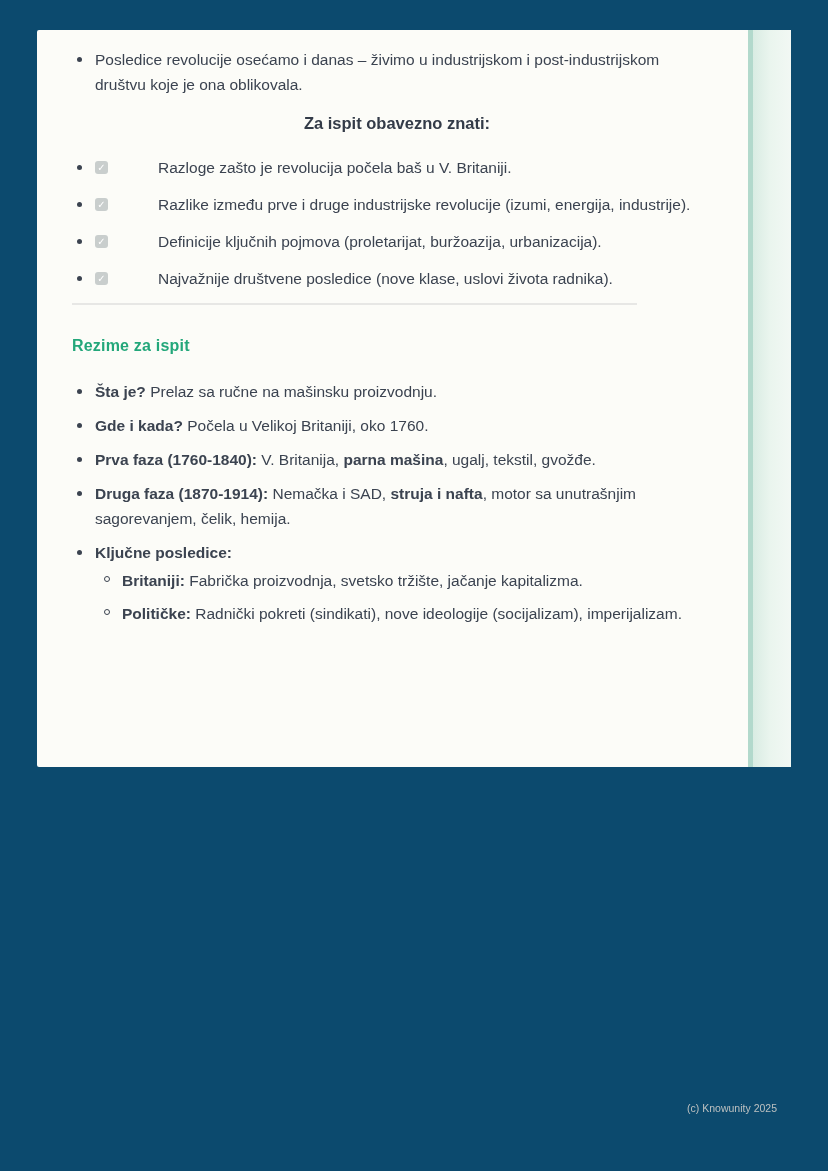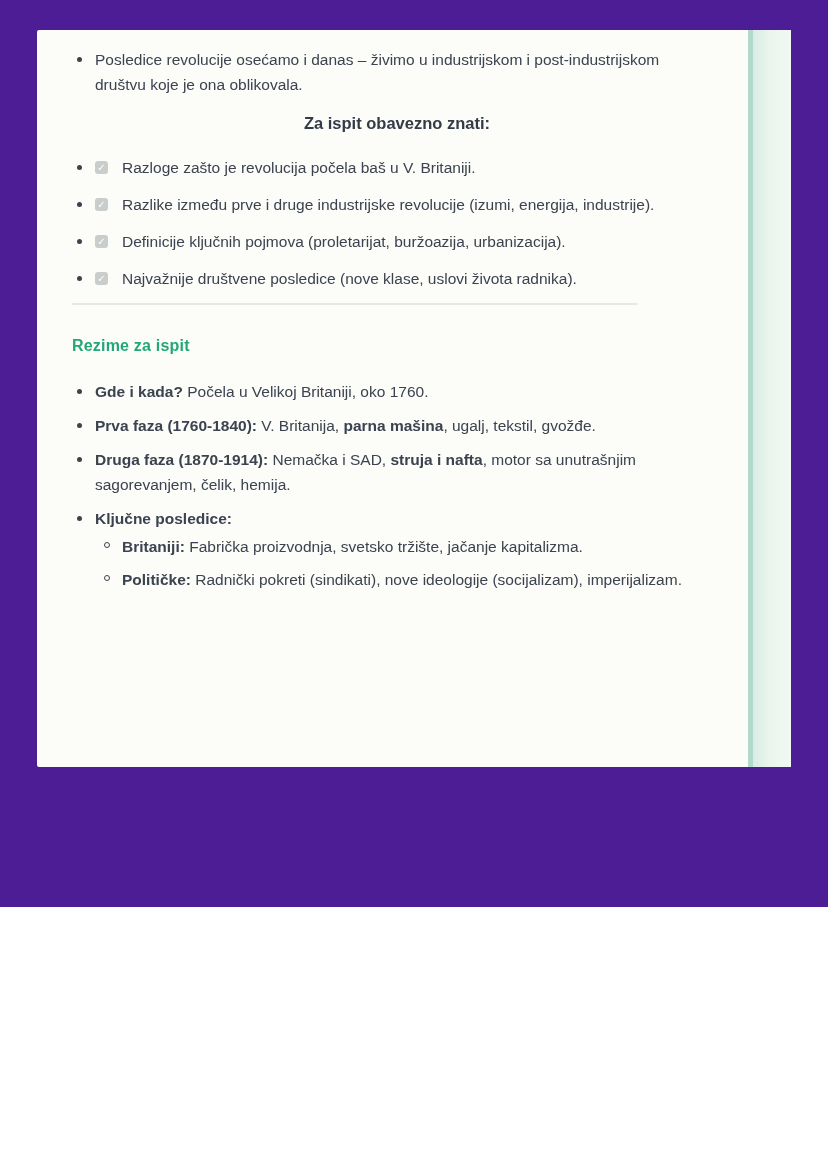--- a/index.html
+++ b/index.html
@@ -1,19 +1,19 @@
 <!DOCTYPE html>
 <html><head>
 <meta charset="utf-8">
 <style>
   * { margin:0; padding:0; box-sizing:border-box; }
   html,body { background:#ffffff; }
   body { font-family:"Liberation Sans","DejaVu Sans",sans-serif; }
 
-  .page { position:relative; width:828px; height:907px; background:#4c1d95; overflow:hidden; }
+  .page { position:relative; width:828px; height:1171px; background:#0c4a6e; overflow:hidden; }
 
   .card {
     position:absolute; left:37px; top:30px; width:754px; height:737px;
     background:#fcfcf8; border-radius:2px;
   }
   .accent {
     position:absolute; top:0; right:0; bottom:0; width:43px;
     border-left:5px solid #b2d9cc;
     background:linear-gradient(to right,#d9ece3 0%,#eaf5ee 45%,#f2f8f4 100%);
   }
@@ -36,21 +36,21 @@
 
   h3.exam-h { margin-top:15px; font-size:16.5px; line-height:22px; font-weight:700; color:#333b48;text-align:center; }
 
   .checklist { margin-top:21px; }
   .checklist li { margin-bottom:12px; }
   .checkbox {
     flex:0 0 13px; width:13px; height:13px; margin-top:6px; margin-right:14px;
     background:#c9cecd; border-radius:3px;
     color:#ffffff; font-size:10px; line-height:13px; text-align:center; font-weight:700;
   }
-  .checklist .txt { max-width:545px; }
+  .checklist .txt { max-width:545px;margin-left:36px; }
 
   hr.divider { margin-top:8px; width:565px; height:2px; border:none; background:#e7e7e5; }
 
   h2.summary-h { margin-top:26px; font-size:16px; line-height:30px; font-weight:700; color:#23a77a; letter-spacing:0.2px; }
 
   .rez-list { margin-top:18px; }
   .rez-list > li { margin-bottom:9px; }
   .rez-list .txt { max-width:575px; }
 
   .sub-list { margin-top:3px; padding-left:27px; width:100%; }
@@ -116,20 +116,26 @@
 
       <hr class="divider">
 
       <h2 class="summary-h">Rezime za ispit</h2>
 
       <ul class="rez-list">
         <li>
           <span class="marker">
               <span class="dot"></span>
             </span>
+          <span class="txt"><span class="b">Šta je?</span><span> Prelaz sa ručne na mašinsku proizvodnju.</span></span>
+        </li>
+        <li>
+          <span class="marker">
+              <span class="dot"></span>
+            </span>
           <span class="txt"><span class="b">Gde i kada?</span><span> Počela u Velikoj Britaniji, oko 1760.</span></span>
         </li>
         <li>
           <span class="marker">
               <span class="dot"></span>
             </span>
           <span class="txt"><span class="b">Prva faza (1760-1840):</span><span> V. Britanija, </span><span class="b">parna mašina</span><span>, ugalj, tekstil, gvožđe.</span></span>
         </li>
         <li>
           <span class="marker">

